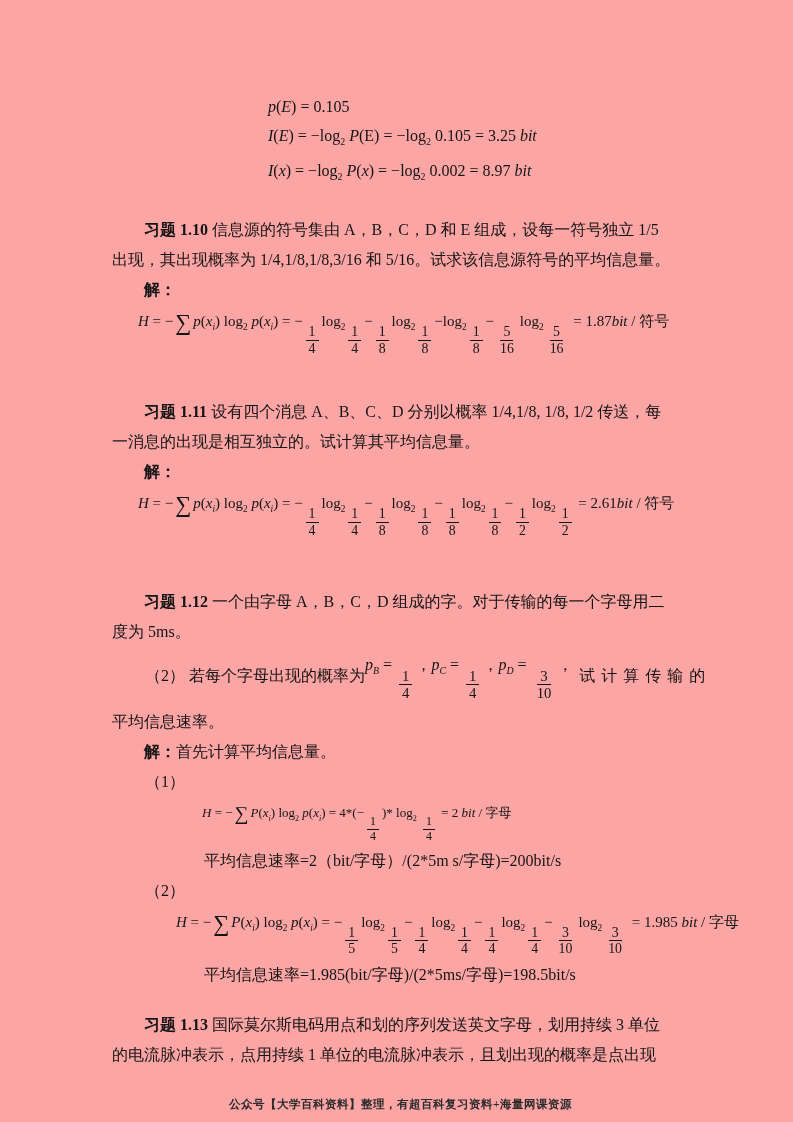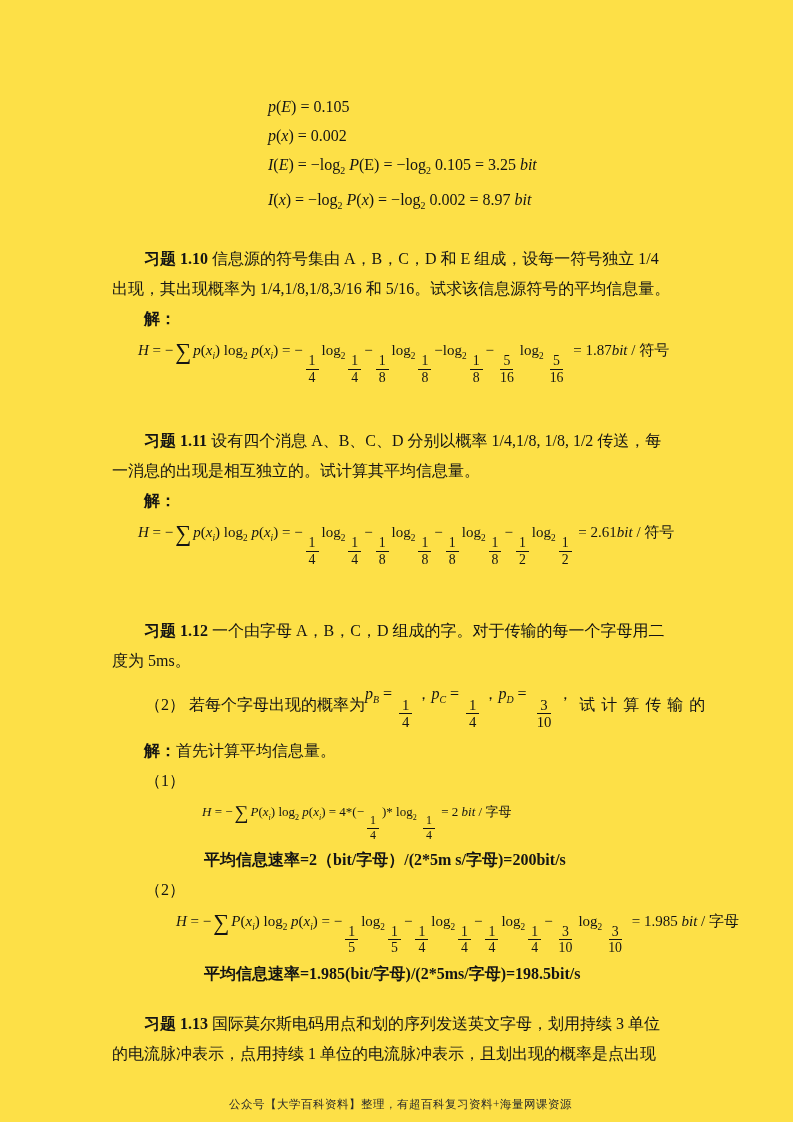--- a/index.html
+++ b/index.html
@@ -1,18 +1,18 @@
 <!DOCTYPE html>
 <html><head>
 <meta charset="utf-8">
 <style>
   html,body{margin:0;padding:0;background:#ffffff;}
   .page{
     width:793px;height:1122px;box-sizing:border-box;position:relative;
-    background:#fde047;overflow:hidden;
+    background:#fca5a5;overflow:hidden;
     padding:92px 96px 0 112px;
     font-family:"Liberation Serif","DejaVu Serif",serif;
     font-size:16px;color:#141414;
   }
   .line{line-height:30px;white-space:nowrap;}
   .indent{padding-left:32px;}
   .hei{font-weight:700;}
   
   .fline{white-space:nowrap;padding:3px 0;line-height:26px;}
   .intro{margin-left:156px;}
@@ -29,40 +29,39 @@
   .prob-110{margin-top:24px;}
   .prob-111{margin-top:38px;}
   .prob-112{margin-top:46px;}
   .prob-113{margin-top:20px;}
   .item2row{display:flex;align-items:center;margin:2px 0;min-height:48px;white-space:nowrap;justify-content:space-between;}
   .item2row .pre{padding-left:33px;}
   .item2row .post{letter-spacing:6px;padding-left:6px;}
   .sub-label{padding-left:33px;}
   .sub-formula1{margin-left:90px;font-size:13px;}
   .sub-formula2{margin-left:64px;font-size:15px;}
-  .rate-line{padding-left:92px;font-weight:bold;}
+  .rate-line{padding-left:92px;}
   .footer{
     position:absolute;left:8px;right:0;bottom:10px;text-align:center;
-    font-size:11.5px;color:#2b2b2b;letter-spacing:0.5px;
+    font-size:11.5px;color:#2b2b2b;letter-spacing:0.5px;font-weight:bold;
   }
 </style>
 </head>
 <body>
 
 <div class="page">
 
   <div class="intro">
     <div class="fline"><span class="mi">p</span><span class="mt">(</span><span class="mi">E</span><span class="mt">) = 0.105</span></div>
-    <div class="fline"><span class="mi">p</span><span class="mt">(</span><span class="mi">x</span><span class="mt">) = 0.002</span></div>
     <div class="fline"><span class="mi">I</span><span class="mt">(</span><span class="mi">E</span><span class="mt">) = −</span><span class="mt">log<sub class="mt msub">2</sub></span><span class="mt"> </span><span class="mi">P</span><span class="mt">(E) = −</span><span class="mt">log<sub class="mt msub">2</sub></span><span class="mt"> 0.105 = 3.25 </span><span class="mi">bit</span></div>
     <div class="fline"><span class="mi">I</span><span class="mt">(</span><span class="mi">x</span><span class="mt">) = −</span><span class="mt">log<sub class="mt msub">2</sub></span><span class="mt"> </span><span class="mi">P</span><span class="mt">(</span><span class="mi">x</span><span class="mt">) = −</span><span class="mt">log<sub class="mt msub">2</sub></span><span class="mt"> 0.002 = 8.97 </span><span class="mi">bit</span></div>
   </div>
 
   <section class="prob-110">
-    <div class="line indent"><span class="hei">习题 1.10</span><span> 信息源的符号集由 A，B，C，D 和 E 组成，设每一符号独立 1/4</span></div>
+    <div class="line indent"><span class="hei">习题 1.10</span><span> 信息源的符号集由 A，B，C，D 和 E 组成，设每一符号独立 1/5</span></div>
     <div class="line">出现，其出现概率为 1/4,1/8,1/8,3/16 和 5/16。试求该信息源符号的平均信息量。</div>
     <div class="line indent hei">解：</div>
     <div class="fline f-main"><span class="mi">H</span><span class="mt"> = −</span><span class="msum">∑</span><span class="mi">p</span><span class="mt">(</span><span class="mi">x<sub class="mi msub">i</sub></span><span class="mt">) </span><span class="mt">log<sub class="mt msub">2</sub></span><span class="mt"> </span><span class="mi">p</span><span class="mt">(</span><span class="mi">x<sub class="mi msub">i</sub></span><span class="mt">) = −</span><span class="mfrac">
           <span class="num">1</span>
           <span class="den">4</span>
         </span><span class="mt">log<sub class="mt msub">2</sub></span><span class="mfrac">
           <span class="num">1</span>
           <span class="den">4</span>
         </span><span class="mt">−</span><span class="mfrac">
           <span class="num">1</span>
@@ -123,20 +122,21 @@
             <span class="den">4</span>
           </span><span class="mt">，</span><span class="mi">p<sub class="mi msub">C</sub></span><span class="mt"> = </span><span class="mfrac">
             <span class="num">1</span>
             <span class="den">4</span>
           </span><span class="mt">，</span><span class="mi">p<sub class="mi msub">D</sub></span><span class="mt"> = </span><span class="mfrac">
             <span class="num">3</span>
             <span class="den">10</span>
           </span><span class="mt">，</span></span>
       <span class="post">试计算传输的</span>
     </div>
+    <div class="line">平均信息速率。</div>
     <div class="line indent"><span class="hei">解：</span><span>首先计算平均信息量。</span></div>
     <div class="line sub-label">（1）</div>
     <div class="fline sub-formula1"><span class="mi">H</span><span class="mt"> = −</span><span class="msum">∑</span><span class="mi">P</span><span class="mt">(</span><span class="mi">x<sub class="mi msub">i</sub></span><span class="mt">) </span><span class="mt">log<sub class="mt msub">2</sub></span><span class="mt"> </span><span class="mi">p</span><span class="mt">(</span><span class="mi">x<sub class="mi msub">i</sub></span><span class="mt">) = 4*(−</span><span class="mfrac">
           <span class="num">1</span>
           <span class="den">4</span>
         </span><span class="mt">)* </span><span class="mt">log<sub class="mt msub">2</sub></span><span class="mt"> </span><span class="mfrac">
           <span class="num">1</span>
           <span class="den">4</span>
         </span><span class="mt"> = 2 </span><span class="mi">bit</span><span class="mt"> / 字母</span></div>
     <div class="line rate-line">平均信息速率=2（bit/字母）/(2*5m s/字母)=200bit/s</div>

